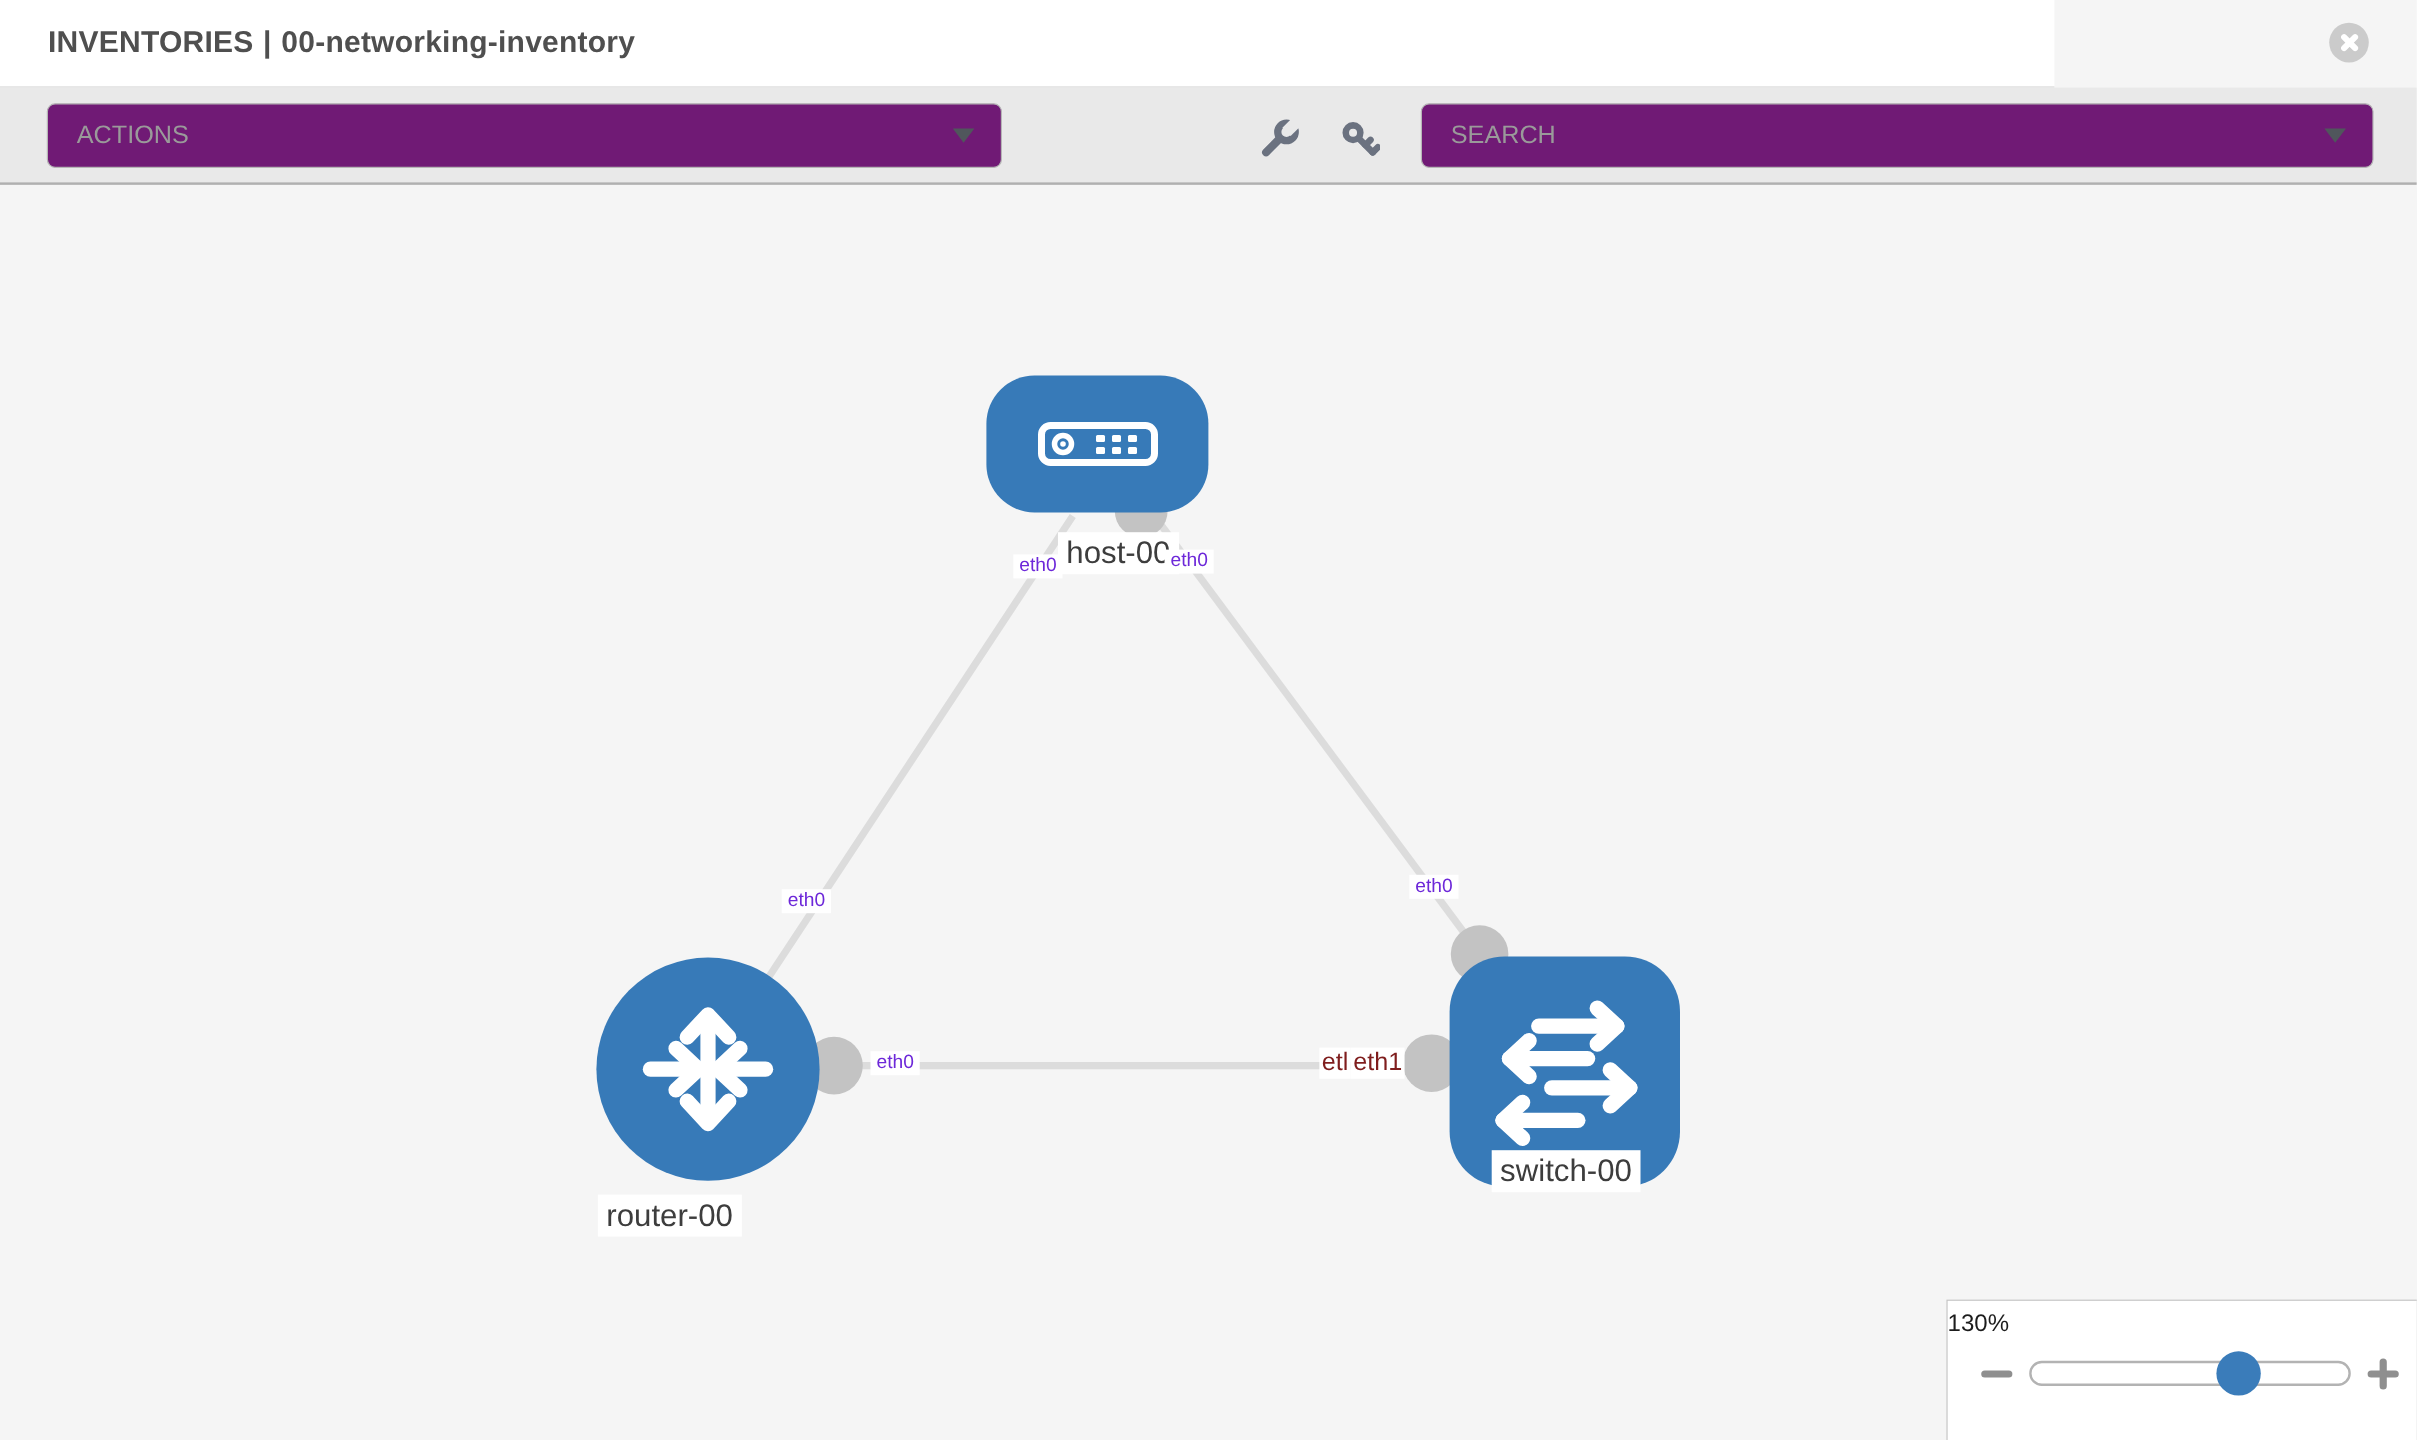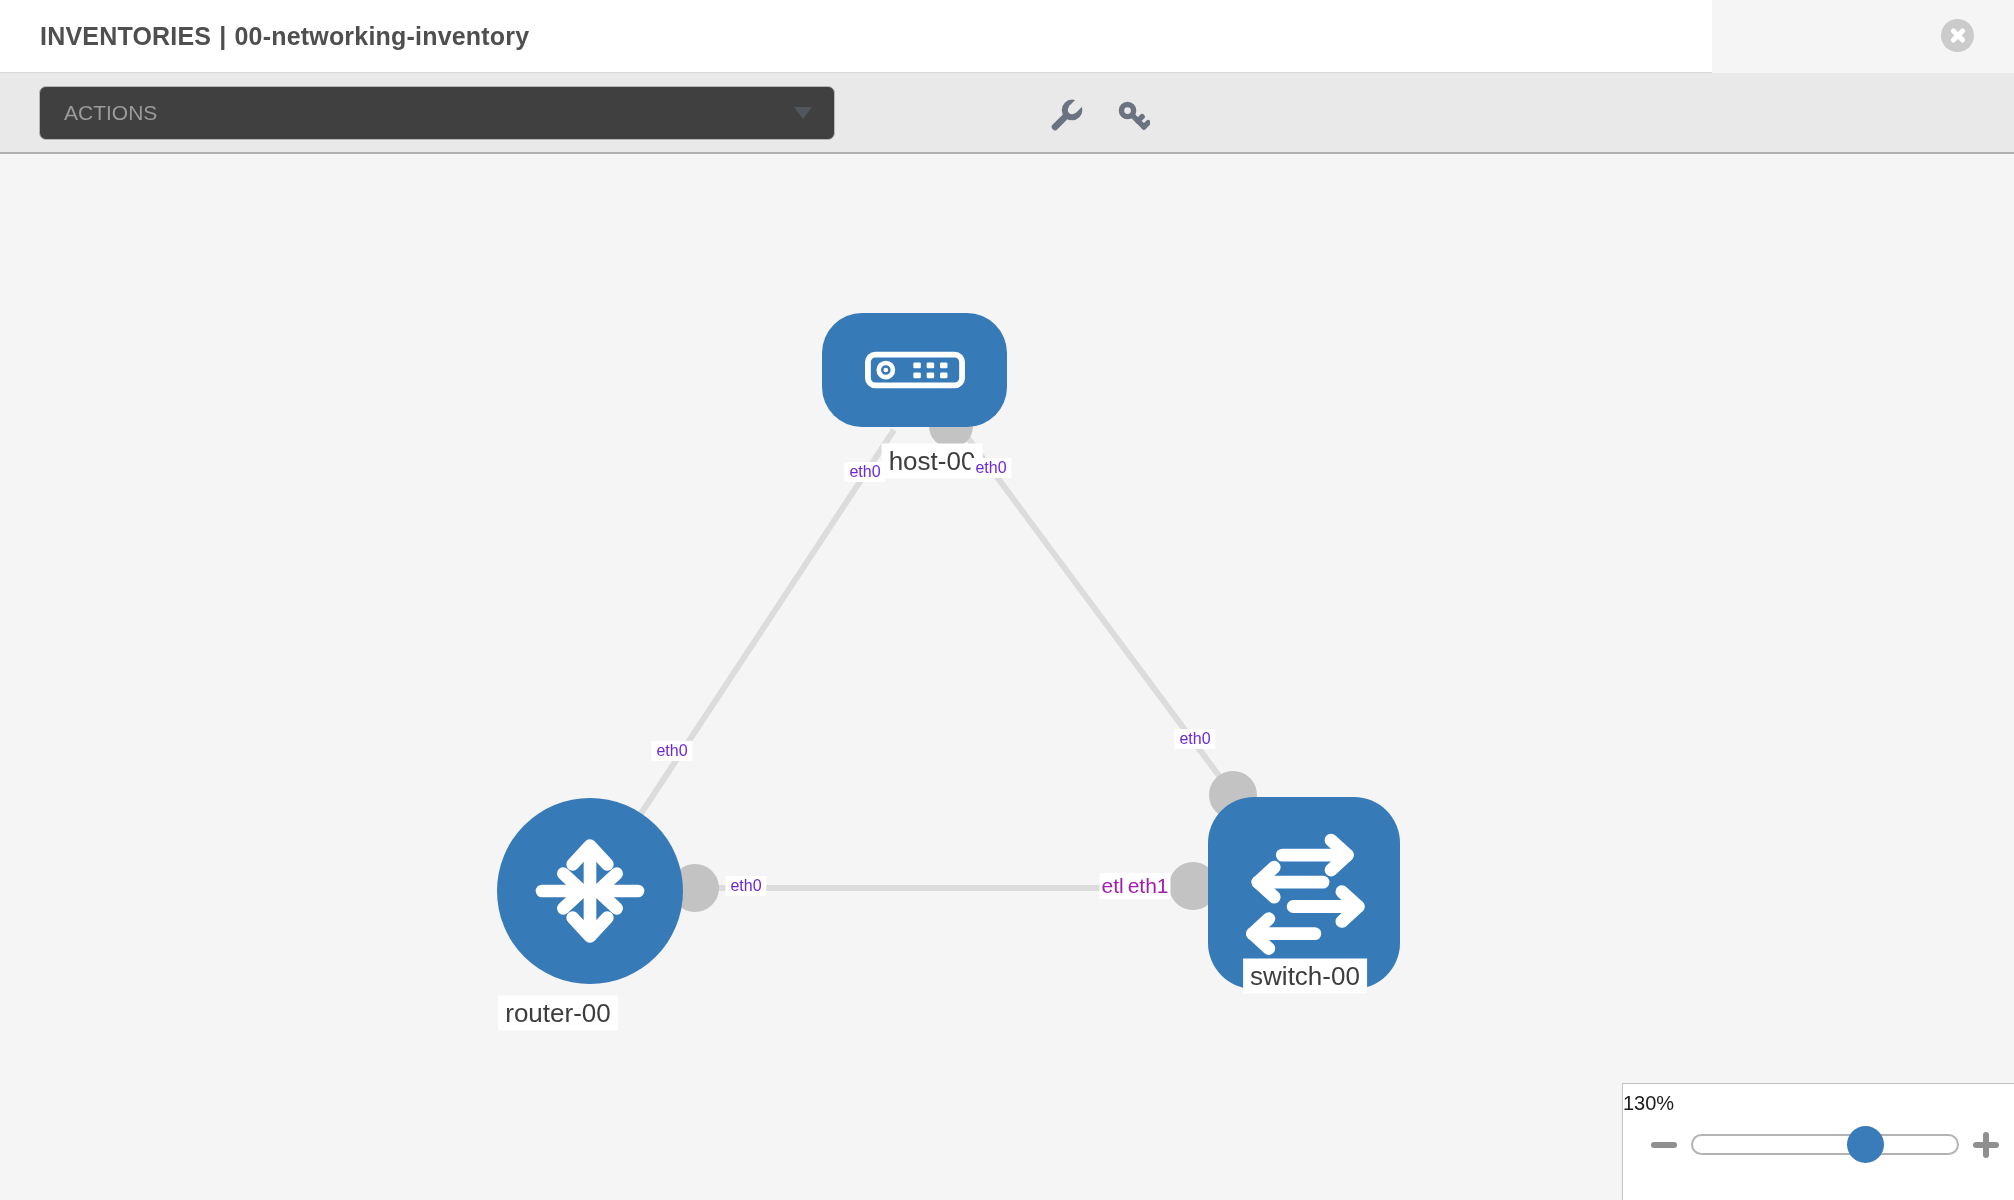--- a/index.html
+++ b/index.html
@@ -19,39 +19,39 @@
   .page-title{position:absolute;left:40px;top:50%;transform:translateY(-50%);font-size:25px;font-weight:bold;color:#4f4f4f;letter-spacing:.2px;white-space:nowrap}
   .page-title .sep{margin:0 8px}
   .close-btn{position:absolute;left:1941px;top:19px;width:33px;height:33px;border:none;border-radius:50%;background:#cbcbcb;cursor:pointer}
   .x-icon{position:absolute;left:50%;top:50%;width:0;height:0}
   .x-icon::before,.x-icon::after{content:"";position:absolute;left:-9px;top:-2.5px;width:18px;height:5px;border-radius:3px;background:#fff}
   .x-icon::before{transform:rotate(45deg)}
   .x-icon::after{transform:rotate(-45deg)}
 
   
   .toolbar{position:absolute;left:0;top:73px;width:2014px;height:81px;background:var(--toolbar-bg);border-bottom:2px solid #b0b0b0}
-  .select-box{position:absolute;top:13px;height:54px;background:#404040;border:1px solid #b6b6b6;border-radius:7px;display:flex;align-items:center;padding:0 24px;font-size:21px;color:#9a9a9a;cursor:pointer}
+  .select-box{position:absolute;top:13px;height:54px;background:#701a75;border:1px solid #b6b6b6;border-radius:7px;display:flex;align-items:center;padding:0 24px;font-size:21px;color:#9a9a9a;cursor:pointer}
   .select-box.actions{left:39px;width:796px}
   .select-box.search{left:1184px;width:794px}
   .caret{position:absolute;right:22px;top:50%;margin-top:-6px;width:0;height:0;border-left:9px solid transparent;border-right:9px solid transparent;border-top:12px solid #50565c}
   .icon-btn{position:absolute;top:26px;width:34px;height:34px;background:none;border:none;cursor:pointer;padding:0}
   .icon-btn.wrench{left:1049px}
   .icon-btn.key{left:1116px}
 
   
   .canvas{position:absolute;left:0;top:156px;width:2014px;height:1044px;background:var(--canvas-bg)}
   .link-layer{position:absolute;left:0;top:0}
   .node{position:absolute;background:var(--node-blue);display:flex;align-items:center;justify-content:center;cursor:pointer}
   .node.host{left:822px;top:157px;width:185px;height:114px;border-radius:40px}
   .node.router{left:497px;top:642px;width:186px;height:186px;border-radius:50%}
   .node.switch{left:1208px;top:641px;width:192px;height:192px;border-radius:46px}
   .node-label{position:absolute;transform:translate(-50%,-50%);background:#fff;color:#3d3d3d;font-size:26px;padding:2px 7px;white-space:nowrap}
   .if-label{position:absolute;transform:translate(-50%,-50%);background:#fff;color:#6d28d9;font-size:16px;padding:1px 5px;white-space:nowrap}
   .if-pair{position:absolute;transform:translate(-50%,-50%);display:flex;white-space:nowrap}
-  .if-pair span{background:#fff;color:#a21caf;font-size:21px;padding:1px 2px}
+  .if-pair span{background:#fff;color:#7f1d1d;font-size:21px;padding:1px 2px}
 
   
   .zoom-panel{position:absolute;left:1622px;top:1083px;width:393px;height:118px;background:#fff;border:1px solid #c4c4c4}
   .zoom-level{position:absolute;left:0;top:8px;width:100%;font-size:20px;color:#1c1c1c}
   .zoom-out{position:absolute;left:26px;top:48px;width:30px;height:26px;background:none;border:none;cursor:pointer}
   .minus-icon{position:absolute;left:2px;top:10px;width:26px;height:6px;border-radius:3px;background:#8f8f8f}
   .zoom-in{position:absolute;left:348px;top:46px;width:30px;height:30px;background:none;border:none;cursor:pointer}
   .plus-icon{position:absolute;left:2px;top:2px;width:26px;height:26px}
   .plus-icon::before{content:"";position:absolute;left:0;top:10px;width:26px;height:6px;border-radius:3px;background:#8f8f8f}
   .plus-icon::after{content:"";position:absolute;left:10px;top:0;width:6px;height:26px;border-radius:3px;background:#8f8f8f}
@@ -88,20 +88,24 @@
 
     <button class="icon-btn key">
       <svg width="34" height="34" viewBox="0 0 28 28">
         <circle cx="9.5" cy="9.5" r="5" fill="none" stroke="#6b7280" stroke-width="4.5"></circle>
         <line x1="13.5" y1="13.5" x2="23" y2="23" stroke="#6b7280" stroke-width="4.5" stroke-linecap="round"></line>
         <line x1="23" y1="23" x2="26.5" y2="19.5" stroke="#6b7280" stroke-width="4.5" stroke-linecap="round"></line>
         <line x1="18" y1="18" x2="21.5" y2="14.5" stroke="#6b7280" stroke-width="4.5" stroke-linecap="round"></line>
       </svg>
     </button>
 
+    <div class="select-box search">
+      <span>SEARCH</span>
+      <span class="caret"></span>
+    </div>
   </div>
 
   <div class="canvas">
 
     <svg class="link-layer" width="2014" height="1044">
       <line x1="894" y1="274" x2="590" y2="735" stroke="#dcdcdc" stroke-width="6"></line>
       <line x1="962" y1="274" x2="1237" y2="644" stroke="#dcdcdc" stroke-width="6"></line>
       <line x1="695" y1="732" x2="1193" y2="732" stroke="#dcdcdc" stroke-width="6"></line>
       <circle cx="951" cy="270" r="22" fill="#c3c3c3"></circle>
       <circle cx="695" cy="732" r="24" fill="#c3c3c3"></circle>

